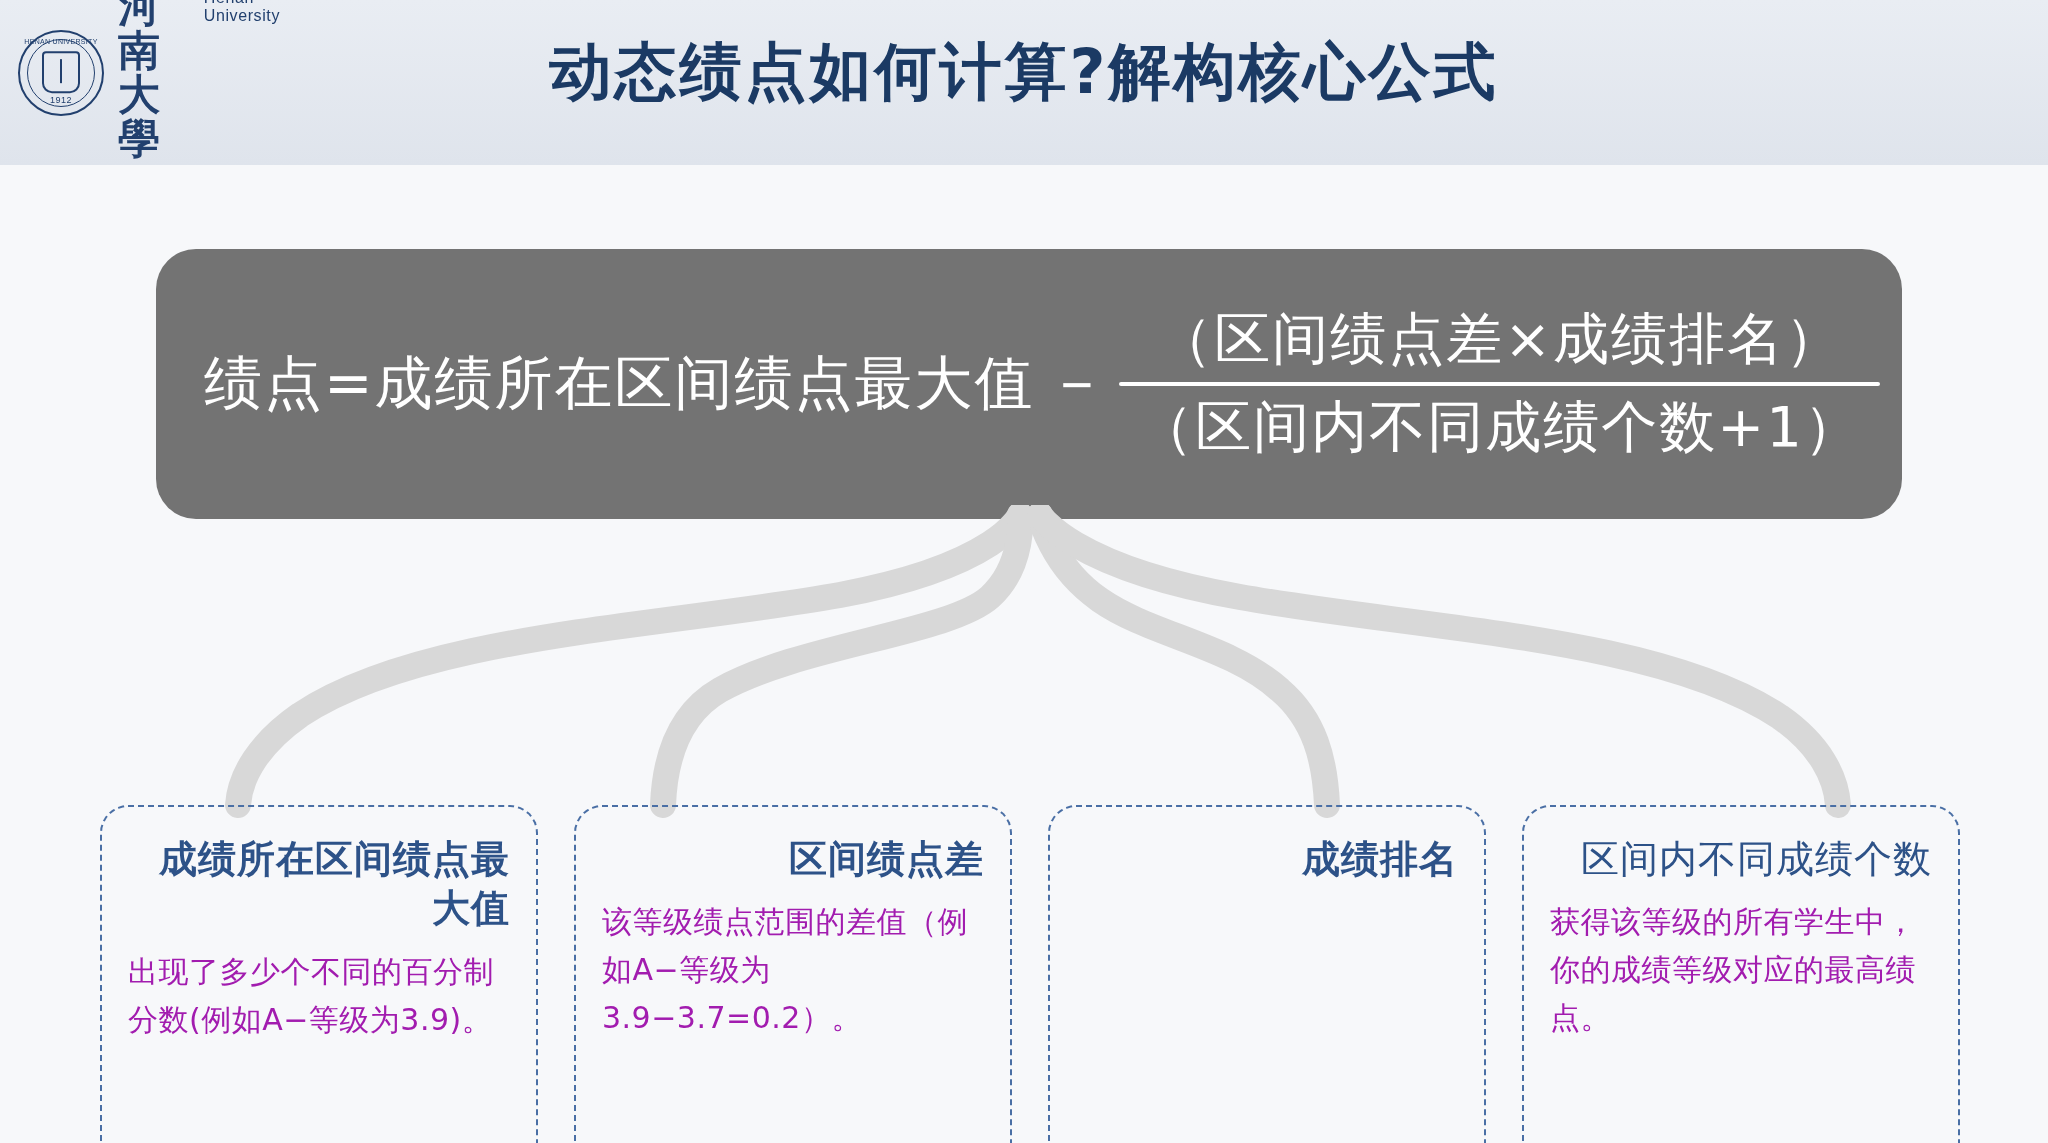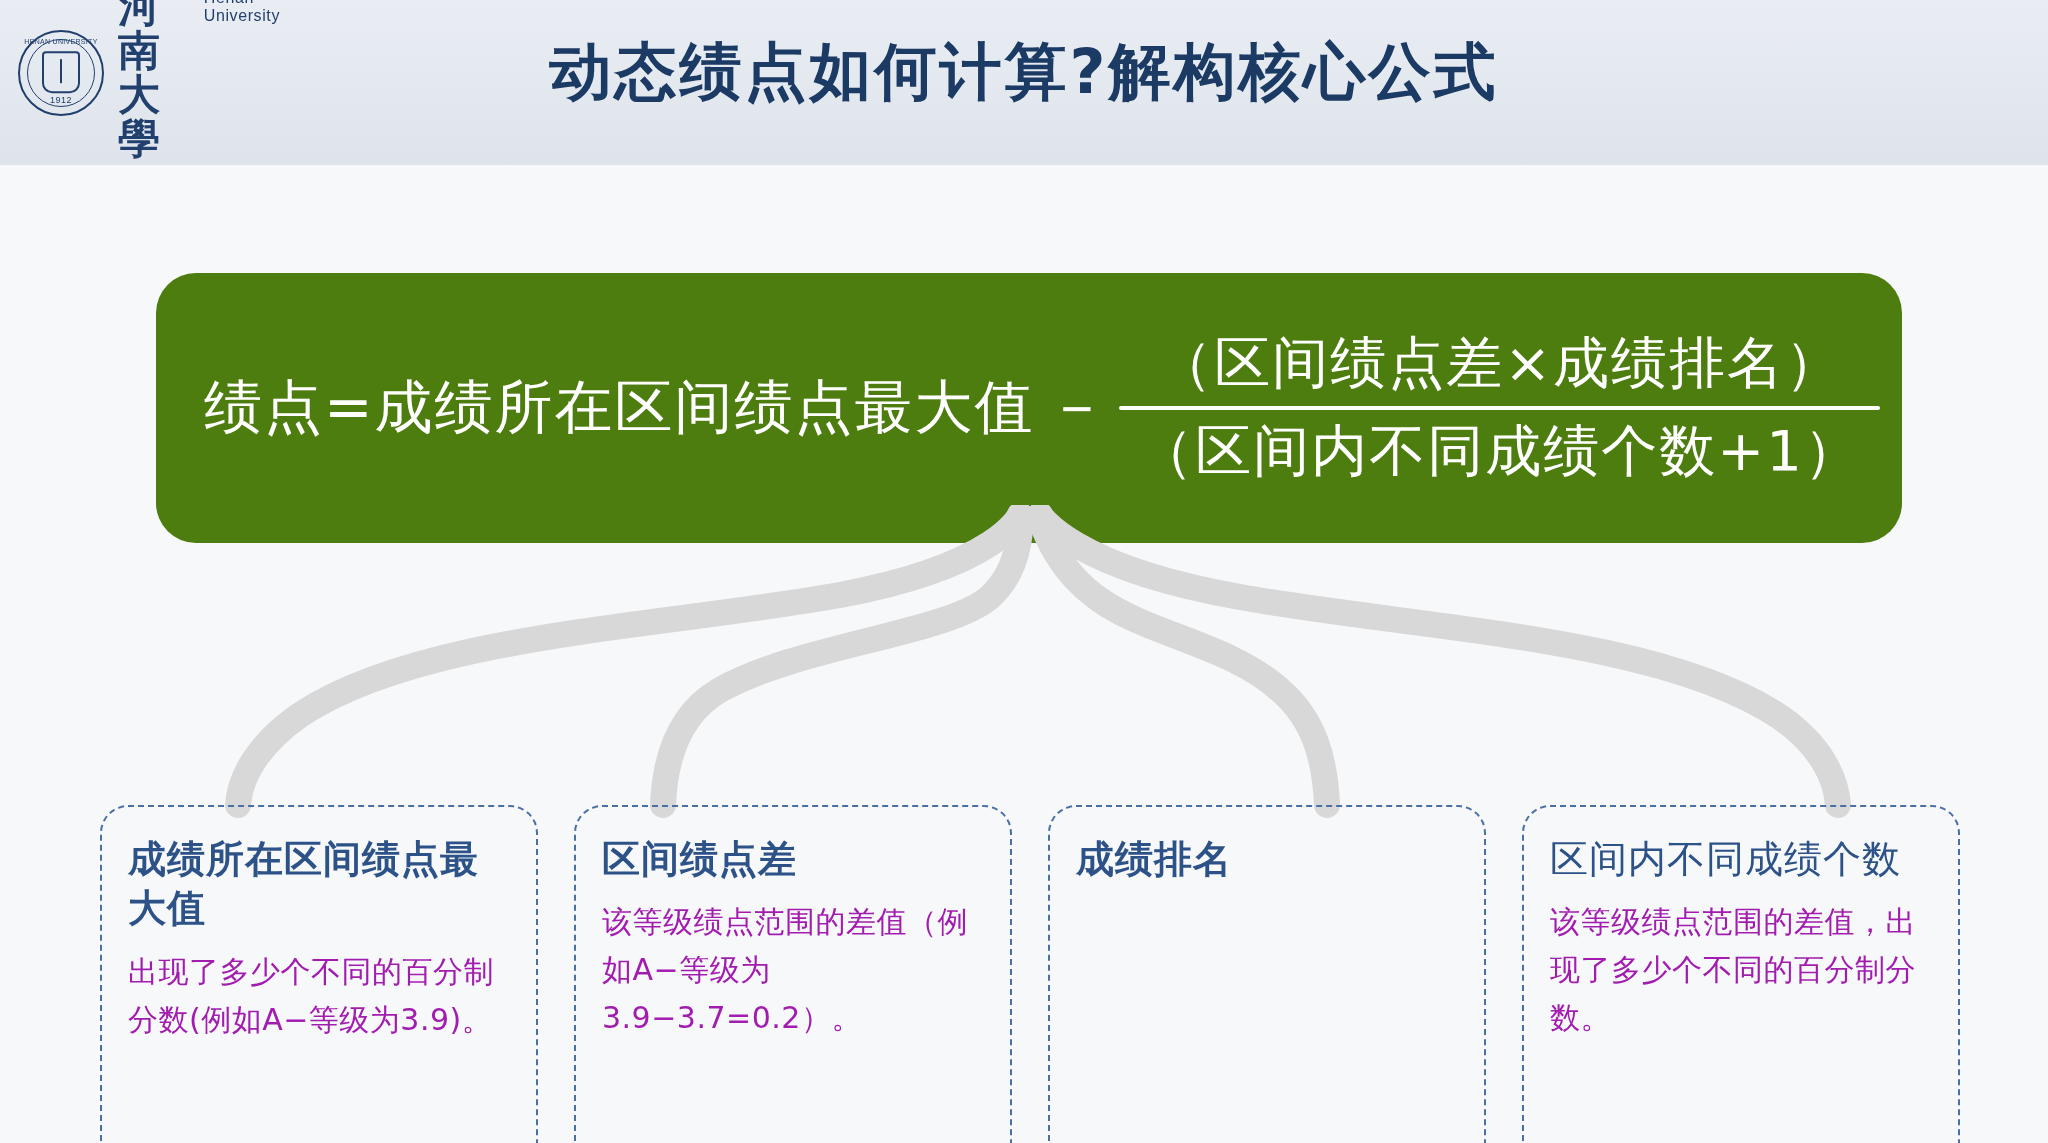--- a/index.html
+++ b/index.html
@@ -118,26 +118,25 @@
     height: 978px;
     background: #f7f8fa;
   }
 
   
   .formula-card {
     position: absolute;
     left: 156px; top: 84px;
     width: 1746px;
     height: 270px;
-    background: #4d7c0f;
+    background: #737373;
     border-radius: 40px;
     display: flex;
     align-items: center;
     color: #ffffff;
-    margin-top: 24px;
   }
   .formula-lhs {
     font-size: 58px;
     letter-spacing: 2px;
     margin-left: 48px;
     white-space: nowrap;
     font-family: "DejaVu Sans", "Liberation Sans", sans-serif;
   }
   .formula-minus {
     font-size: 56px;
@@ -190,21 +189,21 @@
     padding: 28px 26px 20px 26px;
     box-sizing: border-box;
     display: flex;
     flex-direction: column;
   }
   .card-title {
     color: #2d5288;
     font-weight: bold;
     font-size: 38px;
     line-height: 1.3;
-    text-align: left;
+    text-align: right;
     letter-spacing: 1px;
     font-family: "DejaVu Sans", "Liberation Sans", sans-serif;
   }
   .card-title.thin {
     font-weight: normal;
   }
   .card-body {
     margin-top: 14px;
     color: #a21caf;
     font-size: 30px;
@@ -275,17 +274,17 @@
       <div class="card-title">区间绩点差</div>
       <div class="card-body">该等级绩点范围的差值（例如A−等级为3.9−3.7=0.2）。</div>
     </div>
 
     <div class="card">
       <div class="card-title">成绩排名</div>
     </div>
 
     <div class="card">
       <div class="card-title thin">区间内不同成绩个数</div>
-      <div class="card-body">该等级绩点范围的差值，出现了多少个不同的百分制分数。</div>
+      <div class="card-body">获得该等级的所有学生中，你的成绩等级对应的最高绩点。</div>
     </div>
 
   </div>
 </div>
 
 </body></html>

